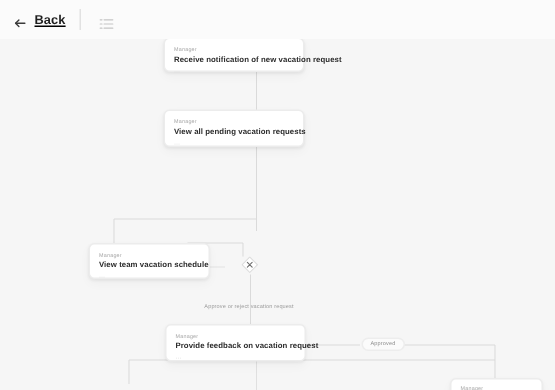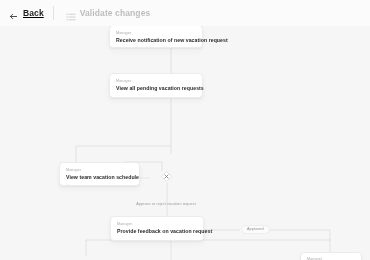--- a/index.html
+++ b/index.html
@@ -180,21 +180,20 @@
     <span class="validate-icon">
       <svg viewBox="0 0 10 10" width="10" height="10">
         <path d="M0.8 2.2 L2.0 2.2" stroke="#9a9a9a" stroke-width="0.8" stroke-linecap="round"></path>
         <path d="M0.8 5.0 L2.0 5.0" stroke="#9a9a9a" stroke-width="0.8" stroke-linecap="round"></path>
         <path d="M0.8 7.8 L2.0 7.8" stroke="#9a9a9a" stroke-width="0.8" stroke-linecap="round"></path>
         <path d="M3.4 2.2 L9.2 2.2" stroke="#9a9a9a" stroke-width="0.8" stroke-linecap="round"></path>
         <path d="M3.4 5.0 L9.2 5.0" stroke="#9a9a9a" stroke-width="0.8" stroke-linecap="round"></path>
         <path d="M3.4 7.8 L9.2 7.8" stroke="#9a9a9a" stroke-width="0.8" stroke-linecap="round"></path>
       </svg>
     </span>
-    <span class="validate-label">Validate changes</span>
   </div>
 
 </div>
 
 <div class="canvas">
 
   <svg class="edges" viewBox="0 0 370 234">
     <g stroke="#dadada" stroke-width="0.7" fill="none">
 
       <path d="M171 -14 L171 -2"></path>

